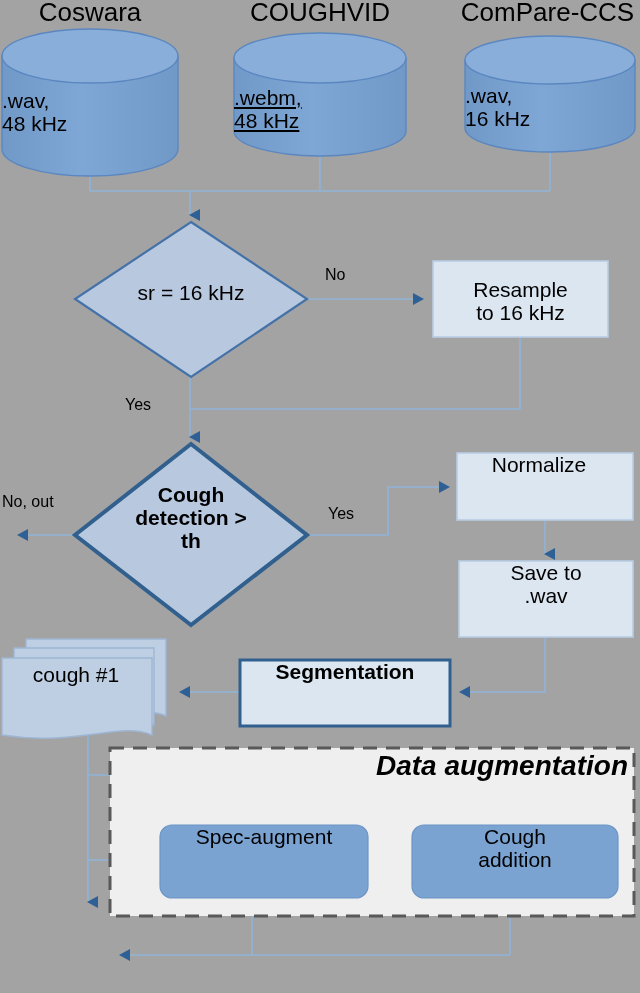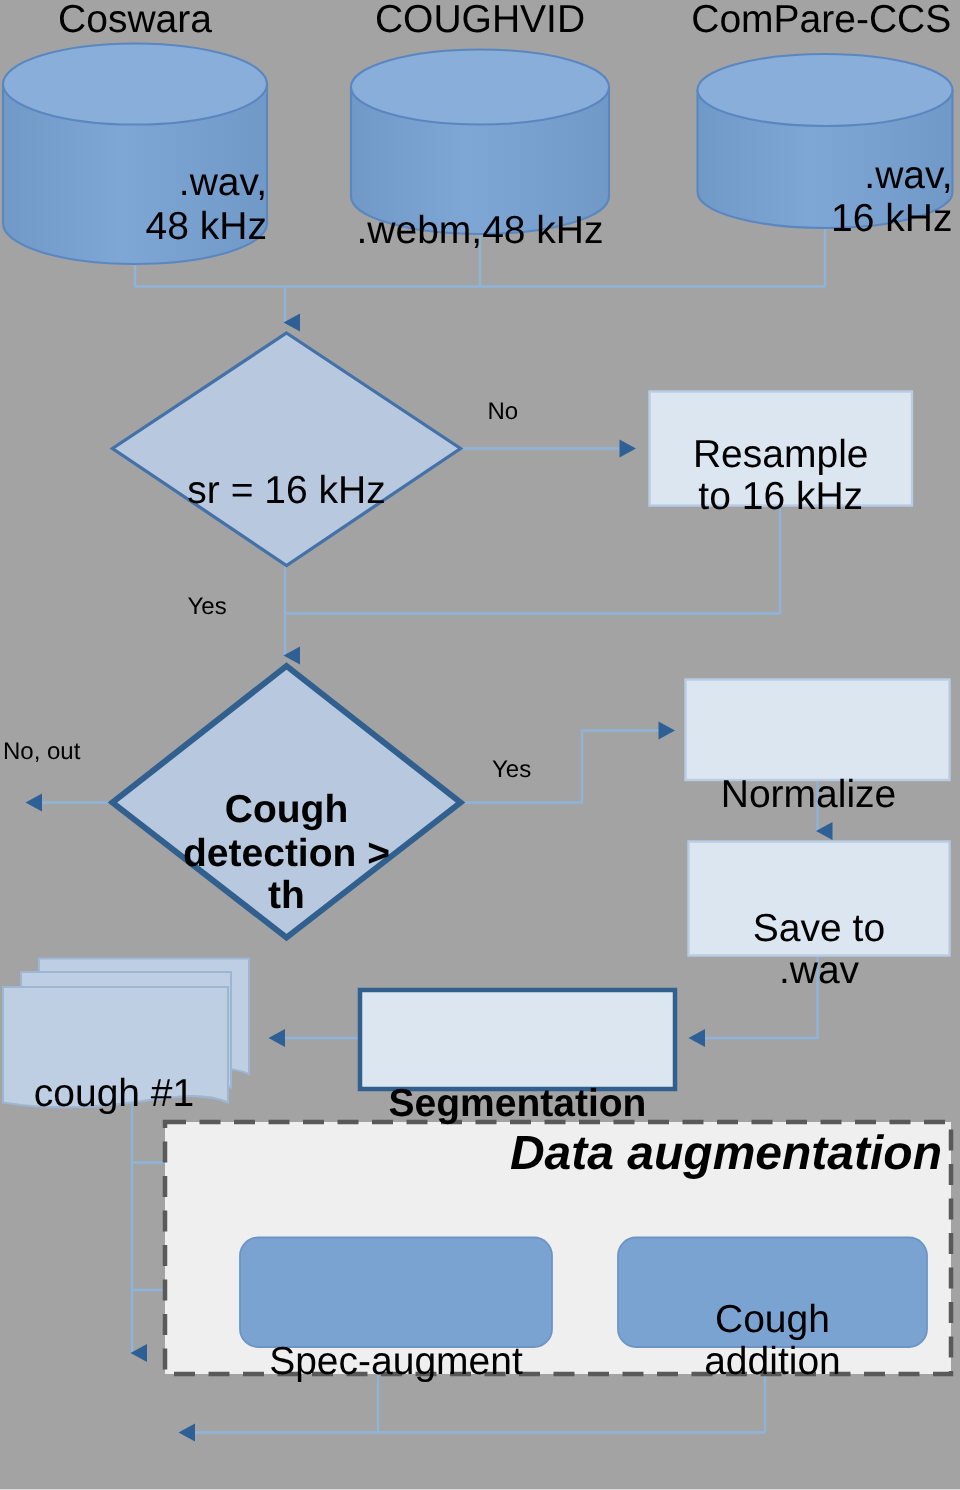--- a/index.html
+++ b/index.html
@@ -27,28 +27,27 @@
     line-height: 1.08;
     white-space: pre;
   }
   .db-title {
     font-size: 26px;
     text-align: center;
   }
   .node-text {
     position: absolute;
     display: flex;
-    align-items: flex-end;
+    align-items: flex-start;
     justify-content: center;
     text-align: center;
     color: #000000;
-    font-size: 26px;
+    font-size: 21px;
     line-height: 1.1;
     pointer-events: none;
-    margin-top: 24px;
   }
   .edge-label {
     position: absolute;
     font-size: 16px;
     color: #000000;
     white-space: pre;
   }
   .bold { font-weight: bold; }
   .italic-bold { font-weight: bold; font-style: italic; }
 </style>
@@ -154,48 +153,48 @@
   </svg>
 
   <div class="lbl db-title" style="left:0px; top:-2px; width:180px;">Coswara</div>
   <div class="lbl db-title" style="left:230px; top:-2px; width:180px;">COUGHVID</div>
   <div class="lbl db-title" style="left:455px; top:-2px; width:185px;">ComPare-CCS</div>
 
   <div class="node-text" style="left:2px; top:77px; width:176px; height:70px; flex-direction:column;">
     <span>.wav,</span>
     <span>48 kHz</span>
   </div>
-  <div class="node-text" style="left:234px; top:74px; width:172px; height:70px; ">
+  <div class="node-text" style="left:234px; top:74px; width:172px; height:70px; flex-direction:column;text-decoration:underline;">
     <span>.webm,</span>
     <span>48 kHz</span>
   </div>
   <div class="node-text" style="left:465px; top:72px; width:170px; height:70px; flex-direction:column;">
     <span>.wav,</span>
     <span>16 kHz</span>
   </div>
 
   <div class="node-text" style="left:85px; top:281px; width:212px; height:36px;">sr = 16 kHz</div>
 
-  <div class="node-text" style="left:433px; top:261px; width:175px; height:60px; white-space:pre-line;">Resample
+  <div class="node-text" style="left:433px; top:278px; width:175px; height:60px; white-space:pre-line;">Resample
 to 16 kHz</div>
 
   <div class="node-text bold" style="left:99px; top:483px; width:184px; height:104px; white-space:pre-line;">Cough
 detection &gt;
 th</div>
 
   <div class="node-text" style="left:457px; top:453px; width:164px; height:67px;">Normalize</div>
 
   <div class="node-text" style="left:459px; top:561px; width:174px; height:76px; white-space:pre-line;">Save to
 .wav</div>
 
   <div class="node-text bold" style="left:240px; top:660px; width:210px; height:66px;">Segmentation</div>
 
   <div class="node-text" style="left:6px; top:663px; width:140px; height:56px;">cough #1</div>
 
-  <div class="lbl italic-bold" style="left:334px; top:751px; width:294px; font-size:32px; text-align:right;">Data augmentation</div>
+  <div class="lbl italic-bold" style="left:334px; top:751px; width:294px; font-size:28px; text-align:right;">Data augmentation</div>
 
   <div class="node-text" style="left:160px; top:825px; width:208px; height:73px;">Spec-augment</div>
 
   <div class="node-text" style="left:412px; top:825px; width:206px; height:73px; white-space:pre-line;">Cough
 addition</div>
 
 
   <div class="edge-label" style="left:325px; top:266px;">No</div>
   <div class="edge-label" style="left:125px; top:396px;">Yes</div>
   <div class="edge-label" style="left:328px; top:505px;">Yes</div>

